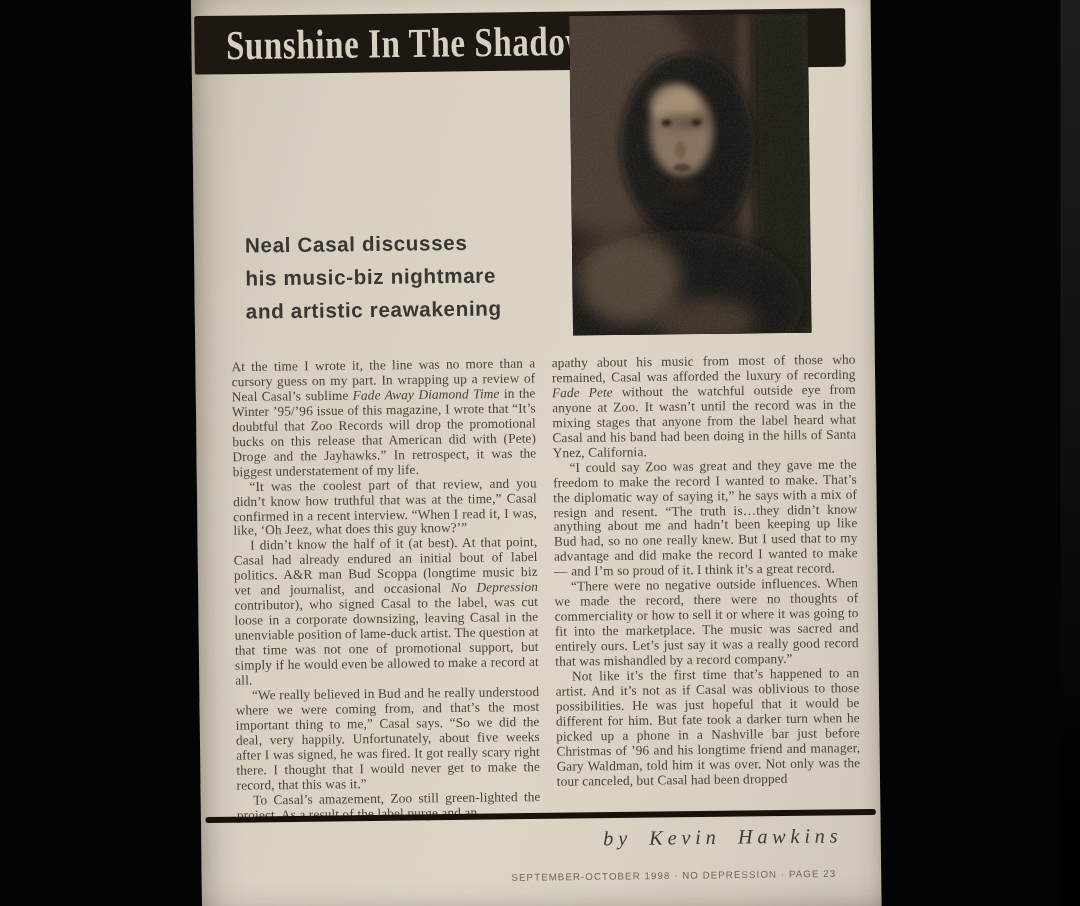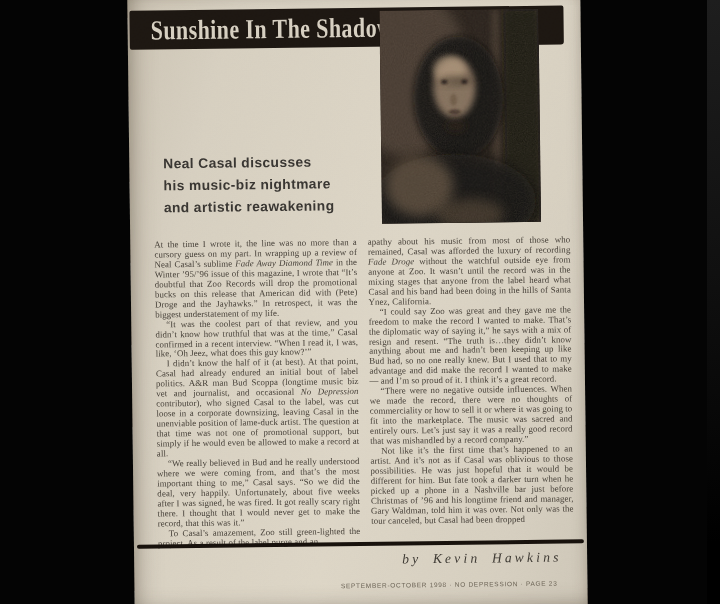--- a/index.html
+++ b/index.html
@@ -98,21 +98,21 @@
 
     <div class="cols">
       <div class="col">
           <p class="">At the time I wrote it, the line was no more than a cursory guess on my part. In wrapping up a review of Neal Casal’s sublime <i>Fade Away Diamond Time</i> in the Winter ’95/’96 issue of this magazine, I wrote that “It’s doubtful that Zoo Records will drop the promotional bucks on this release that American did with (Pete) Droge and the Jayhawks.” In retrospect, it was the biggest understatement of my life.</p>
           <p class="indent">“It was the coolest part of that review, and you didn’t know how truthful that was at the time,” Casal confirmed in a recent interview. “When I read it, I was, like, ‘Oh Jeez, what does this guy know?’”</p>
           <p class="indent">I didn’t know the half of it (at best). At that point, Casal had already endured an initial bout of label politics. A&amp;R man Bud Scoppa (longtime music biz vet and journalist, and occasional <i>No Depression</i> contributor), who signed Casal to the label, was cut loose in a corporate downsizing, leaving Casal in the unenviable position of lame-duck artist. The question at that time was not one of promotional support, but simply if he would even be allowed to make a record at all.</p>
           <p class="indent">“We really believed in Bud and he really understood where we were coming from, and that’s the most important thing to me,” Casal says. “So we did the deal, very happily. Unfortunately, about five weeks after I was signed, he was fired. It got really scary right there. I thought that I would never get to make the record, that this was it.”</p>
           <p class="indent">To Casal’s amazement, Zoo still green-lighted the project. As a result of the label purge and an</p>
         </div>
       <div class="col">
-          <p class="">apathy about his music from most of those who remained, Casal was afforded the luxury of recording <i>Fade Droge</i> without the watchful outside eye from anyone at Zoo. It wasn’t until the record was in the mixing stages that anyone from the label heard what Casal and his band had been doing in the hills of Santa Ynez, California.</p>
+          <p class="">apathy about his music from most of those who remained, Casal was afforded the luxury of recording <i>Fade Pete</i> without the watchful outside eye from anyone at Zoo. It wasn’t until the record was in the mixing stages that anyone from the label heard what Casal and his band had been doing in the hills of Santa Ynez, California.</p>
           <p class="indent">“I could say Zoo was great and they gave me the freedom to make the record I wanted to make. That’s the diplomatic way of saying it,” he says with a mix of resign and resent. “The truth is…they didn’t know anything about me and hadn’t been keeping up like Bud had, so no one really knew. But I used that to my advantage and did make the record I wanted to make — and I’m so proud of it. I think it’s a great record.</p>
           <p class="indent">“There were no negative outside influences. When we made the record, there were no thoughts of commerciality or how to sell it or where it was going to fit into the marketplace. The music was sacred and entirely ours. Let’s just say it was a really good record that was mishandled by a record company.”</p>
           <p class="indent">Not like it’s the first time that’s happened to an artist. And it’s not as if Casal was oblivious to those possibilities. He was just hopeful that it would be different for him. But fate took a darker turn when he picked up a phone in a Nashville bar just before Christmas of ’96 and his longtime friend and manager, Gary Waldman, told him it was over. Not only was the tour canceled, but Casal had been dropped</p>
         </div>
     </div>
 
     <div class="rule"></div>
     <div class="byline">by Kevin Hawkins</div>
     <div class="pfooter">SEPTEMBER-OCTOBER 1998 · NO DEPRESSION · PAGE 23</div>
 

